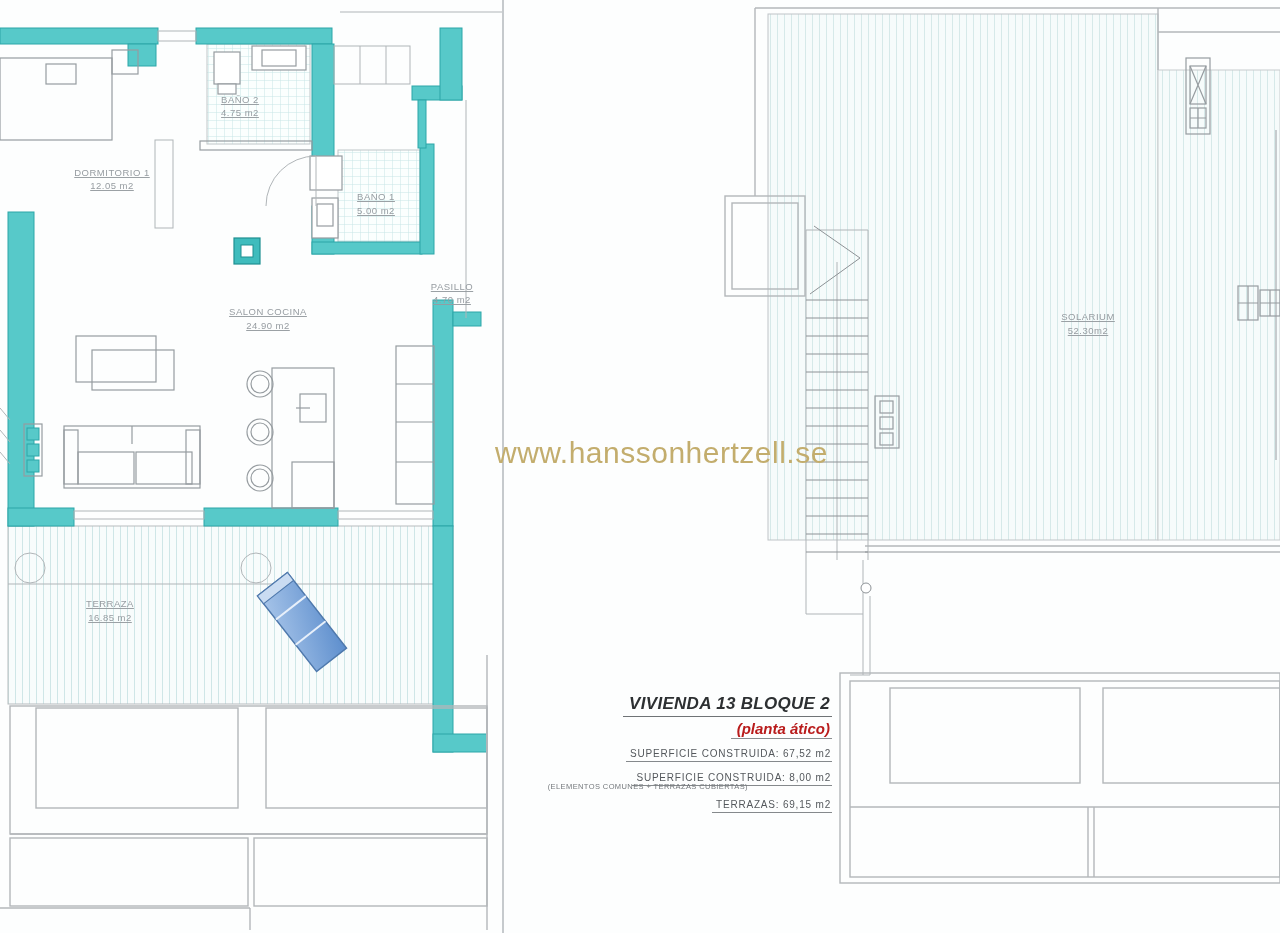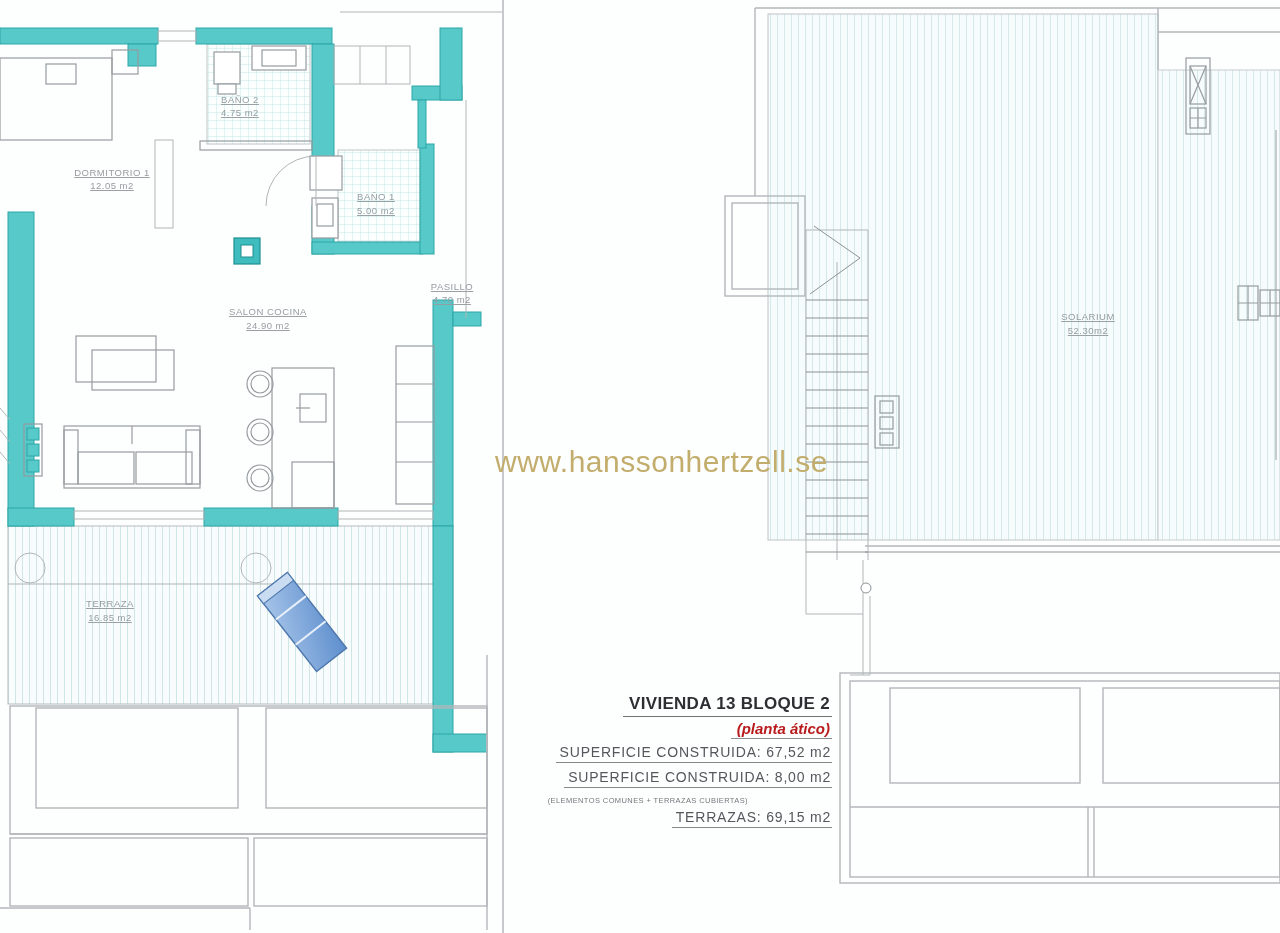--- a/index.html
+++ b/index.html
@@ -2,28 +2,28 @@
 <html><head>
 <meta charset="utf-8">
 <style>
   html,body{margin:0;padding:0;background:#ffffff;}
   .canvas{position:relative;width:1280px;height:933px;background:#fdfefe;overflow:hidden;
           font-family:"Liberation Sans",sans-serif;}
   .plan{position:absolute;top:0;}
   .plan-left{left:0;}
   .plan-right{left:720px;}
   .separator{position:absolute;left:502px;top:0;width:2px;height:933px;background:#c6cacd;}
-  .watermark{position:absolute;left:495px;top:445px;font-size:30px;letter-spacing:.5px;
+  .watermark{position:absolute;left:495px;top:436px;font-size:30px;letter-spacing:.5px;
              color:#c3ad6d;white-space:nowrap;}
   .info{position:absolute;right:448px;top:694px;width:330px;text-align:right;color:#4a4e52;}
-  .info .t{display:inline-block;font-size:17px;font-weight:bold;color:#2d3032;
+  .info .t{display:inline-block;font-size:17px;font-weight:bold;font-style:italic;color:#2d3032;
            border-bottom:1px solid #6f7376;padding:0 2px 2px 6px;margin-bottom:3px;letter-spacing:.3px;}
   .info .s{display:inline-block;font-size:15px;font-weight:600;font-style:italic;color:#b91c1c;
            border-bottom:1px solid #8a8e91;padding:0 2px 1px 6px;margin-bottom:4px;}
-  .info .l{display:inline-block;font-size:14px;letter-spacing:.8px;color:#54585c;
+  .info .l{display:inline-block;font-size:10px;letter-spacing:.8px;color:#54585c;
            border-bottom:1px solid #85898c;padding:0 1px 2px 4px;margin-bottom:5px;}
   .info .n{display:block;font-size:7.5px;letter-spacing:.4px;color:#74787c;margin:-4px 84px 3px 0;text-align:right;}
   .info .row{display:block;}
   
   .wall{fill:#57c9c9;stroke:#2ca6a8;stroke-width:1;}
   .walld{fill:#3fbcbd;stroke:#1e8f91;stroke-width:1.2;}
   .fl{fill:none;stroke:#969ca0;stroke-width:1.2;}
   .flw{fill:#ffffff;stroke:#969ca0;stroke-width:1.2;}
   .fl2{fill:none;stroke:#b0b5b8;stroke-width:1;}
   .bl{fill:none;stroke:#b3b7ba;stroke-width:1.4;}
@@ -315,18 +315,18 @@
       <text x="368" y="334" class="lbl">52.30m2</text>
     </g>
   </svg>
 
   <div class="watermark">www.hanssonhertzell.se</div>
 
   <div class="info">
     <span class="row"><span class="t">VIVIENDA 13 BLOQUE 2</span></span>
     <span class="row"><span class="s">(planta ático)</span></span>
     <span class="row"><span class="l">SUPERFICIE CONSTRUIDA: 67,52 m2</span></span>
-    <span class="row"><span class="l" style="margin-bottom:12px">SUPERFICIE CONSTRUIDA: 8,00 m2</span></span>
+    <span class="row"><span class="l" style="margin-bottom:0">SUPERFICIE CONSTRUIDA: 8,00 m2</span></span>
     <span class="n">(ELEMENTOS COMUNES + TERRAZAS CUBIERTAS)</span>
     <span class="row"><span class="l">TERRAZAS: 69,15 m2</span></span>
   </div>
 
 </div>
 
 </body></html>

